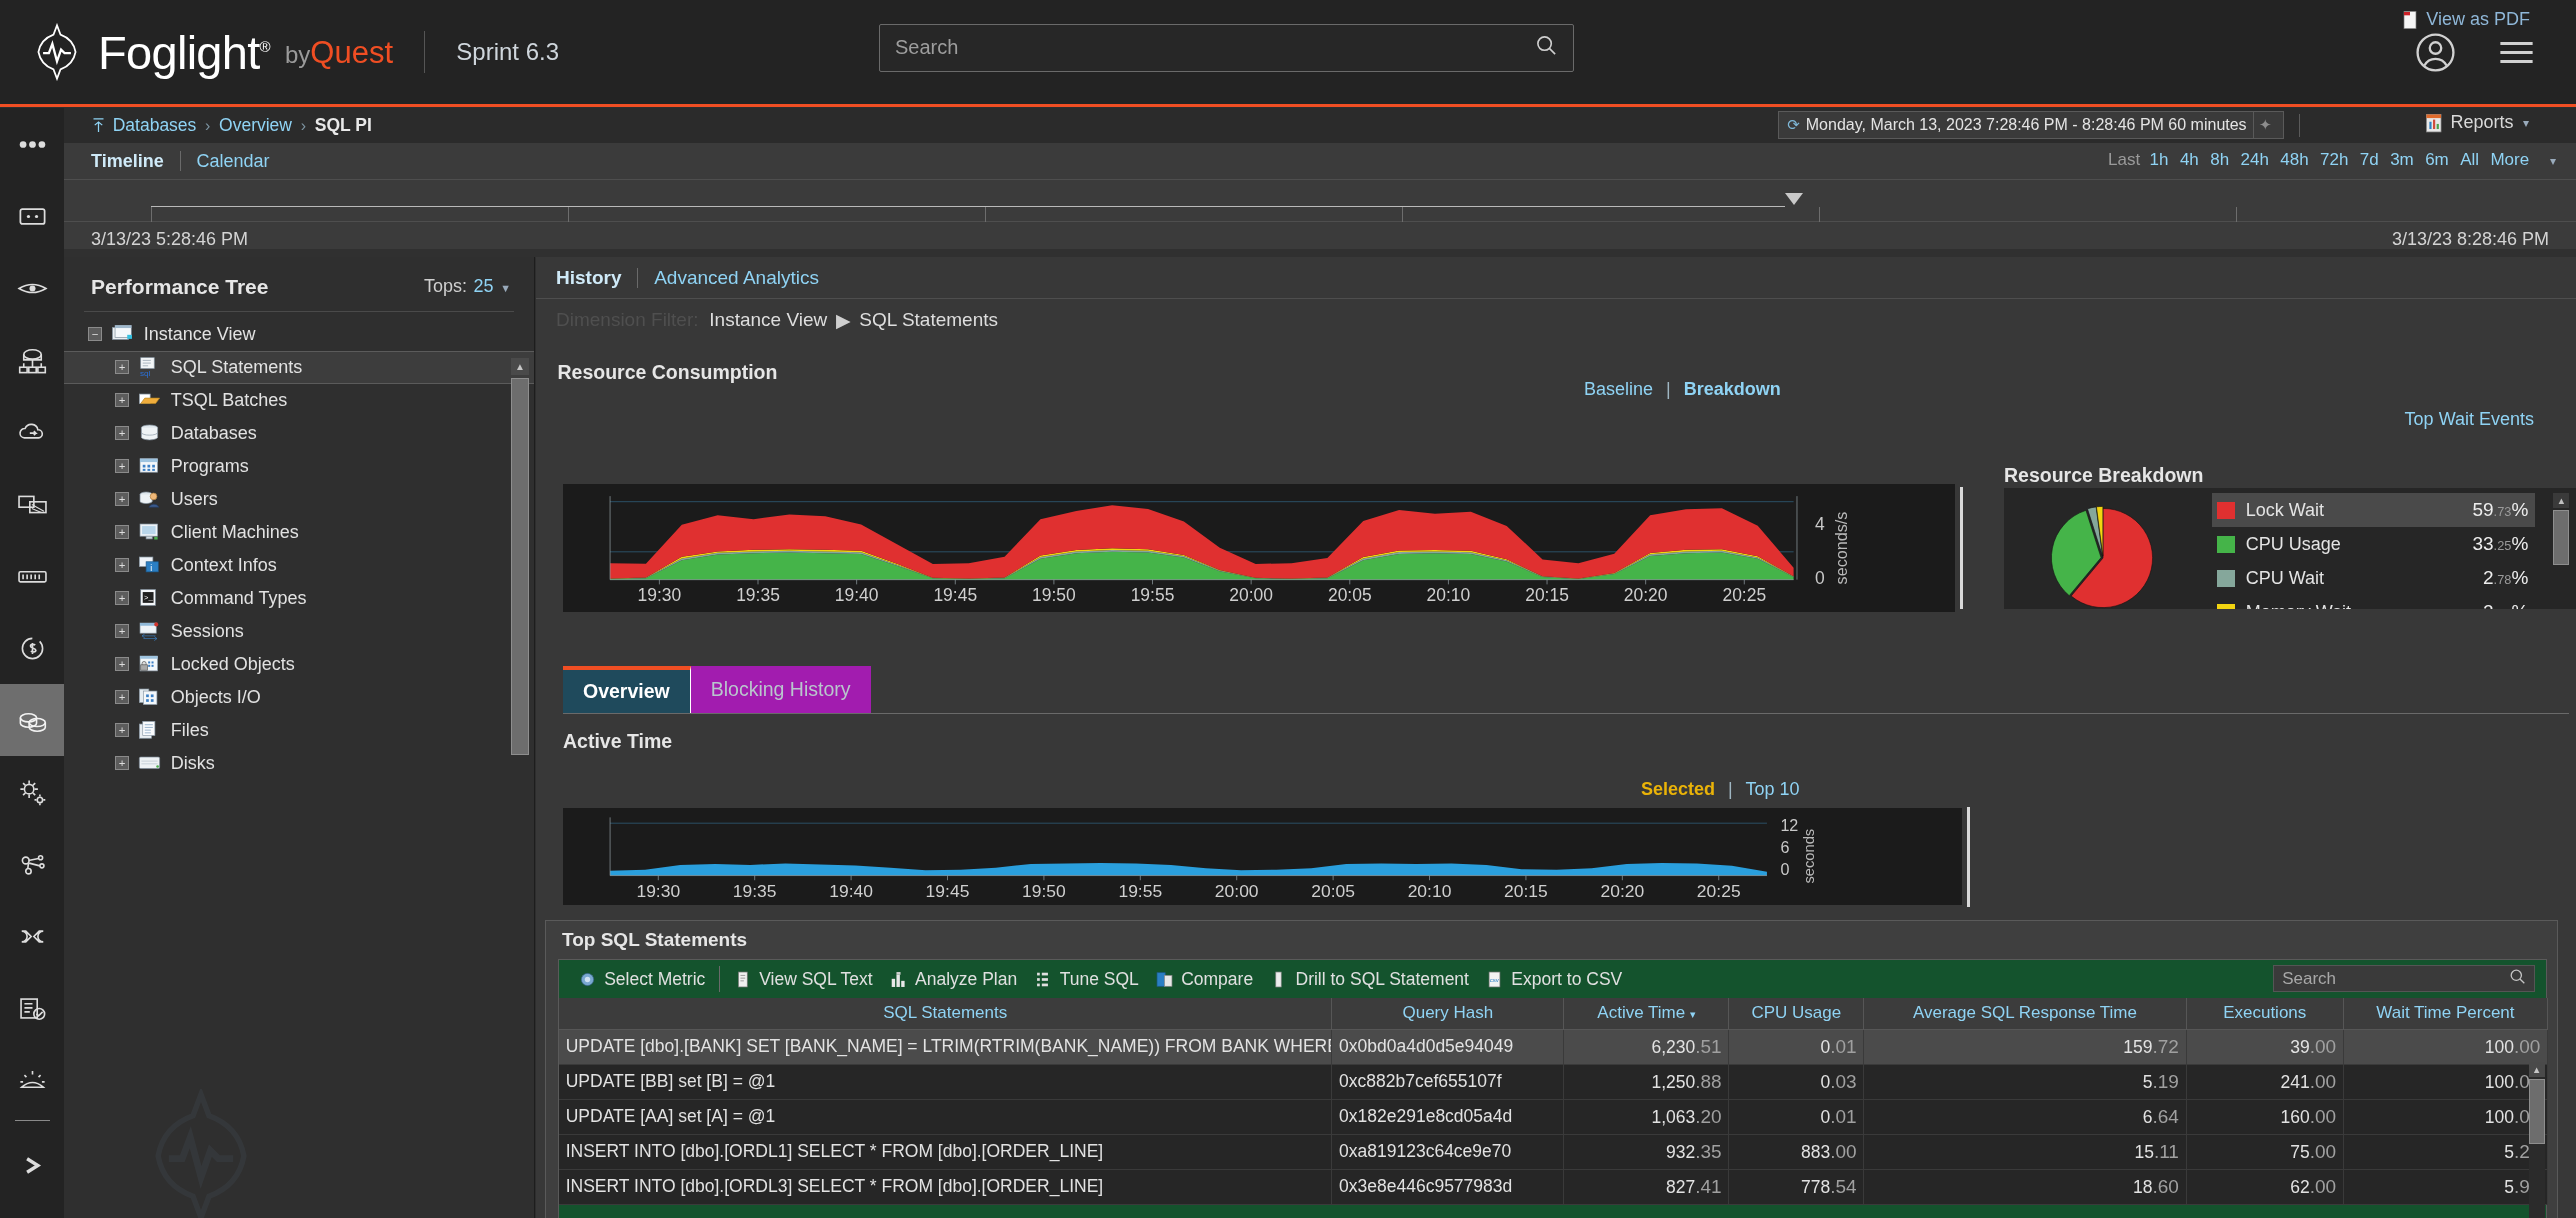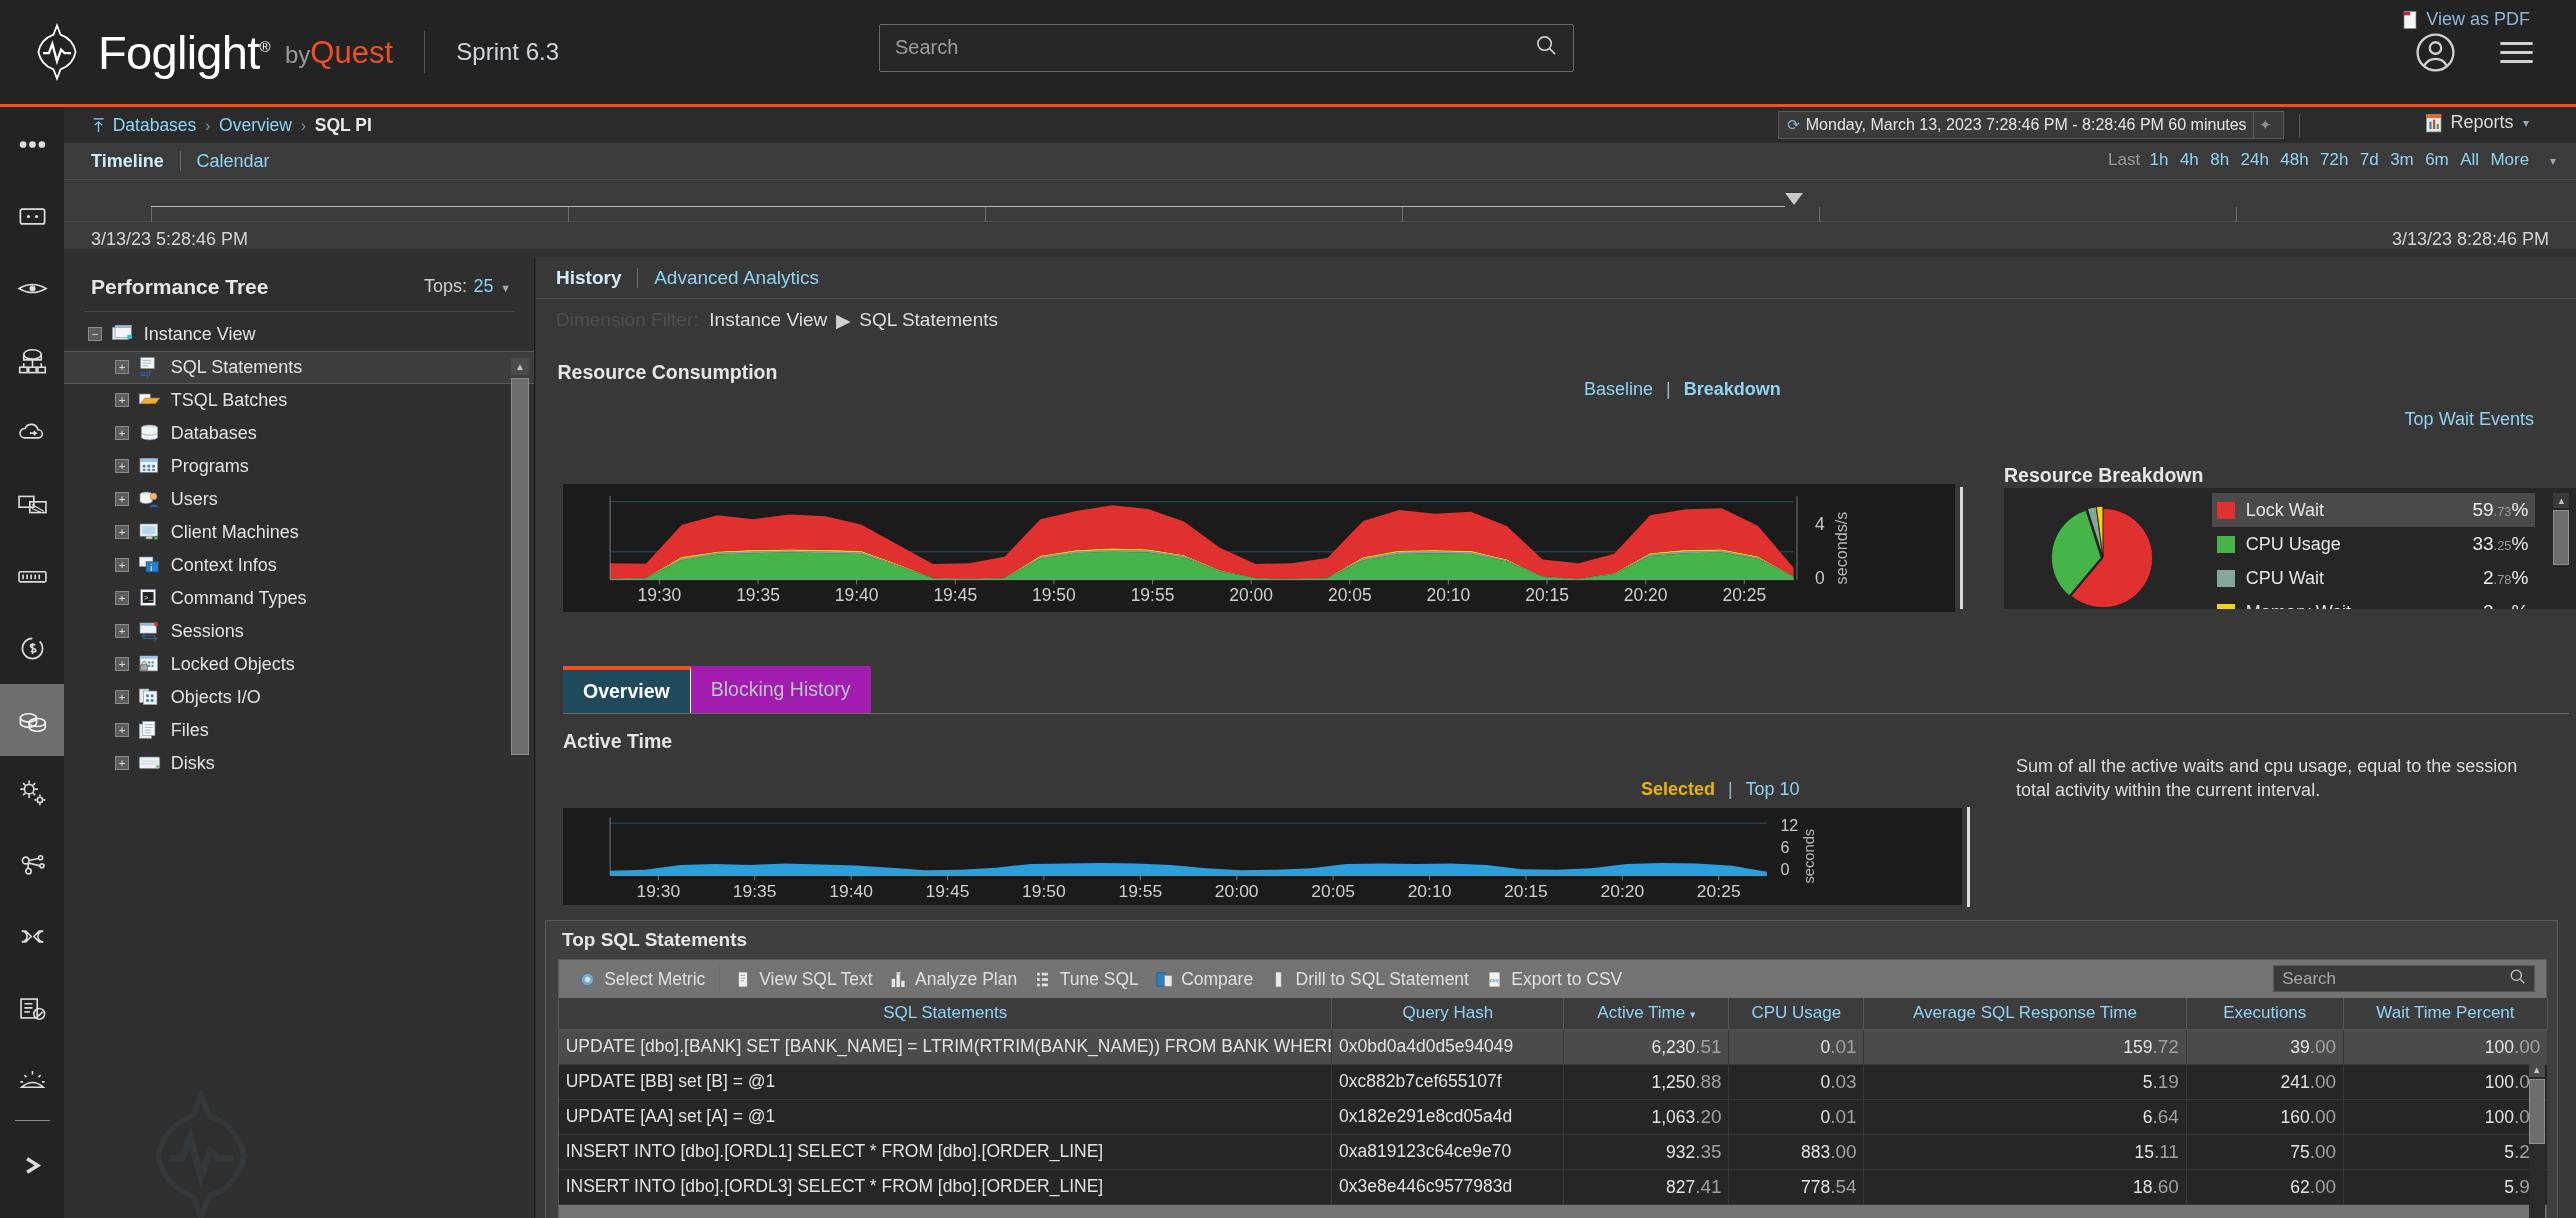--- a/index.html
+++ b/index.html
@@ -171,21 +171,21 @@
   .at-links .s { color:#9fb6c2; margin:0 8px; }
   .at-links a { color:#8fd3f4; text-decoration:none;}
   .atchart { position:absolute; left:563px; top:808px; width:1399px; height:97px; background:#262626;}
   .atchart svg { width:100%;height:100%;display:block;}
   .atsplit { position:absolute; left:1967px; top:807px; width:3.4px; height:100px; background:#d9d9d9;}
   .atdesc { position:absolute; left:2016px; top:754px; width:538px; font-size:18px; color:#dcdcdc; line-height:1.35;}
 
   
   .tsql { position:absolute; left:545px; top:920px; width:2013px; height:299px; background:#3f3f3f; border:0.7px solid #5a5a5a;}
   .tsql-title { height:38px; display:flex; align-items:center; padding-left:16px; font-size:19px; font-weight:bold; color:#e6e6e6;}
-  .tsql-inner { position:absolute; left:12px; top:38px; width:1989px; height:260px; background:#737373; border:0.7px solid #5a5a5a;}
+  .tsql-inner { position:absolute; left:12px; top:38px; width:1989px; height:260px; background:#14532d; border:0.7px solid #5a5a5a;}
   .toolbar { height:38px; display:flex; align-items:center; padding-left:10.8px; }
   .tbtn { display:flex; align-items:center; height:31px; padding:0 8px; font-size:17.5px; color:#e0e0e0; white-space:nowrap;}
   .tbtn .ic { width:19px; height:19px; margin-right:7.4px; flex:0 0 auto;}
   .tb-sep { width:0.7px; height:25.6px; background:#6a6a6a; margin:0 5.4px;}
   .tsearch { position:absolute; right:10.8px; top:5.4px; width:262px; height:27px; background:#3a3a3a; border:0.7px solid #555;
     display:flex; align-items:center; padding:0 8px;}
   .tsearch input { background:transparent;border:0;outline:0;color:#cfcfcf;font-family:inherit;font-size:17px;width:100%;}
   .tsearch input::placeholder { color:#a8a8a8;}
 
   table.grid { width:1989px; border-collapse:collapse; table-layout:fixed; }
@@ -821,21 +821,20 @@
           <line x1="1718.3333333333335" x2="1718.3333333333335" y1="101" y2="108" stroke="#9aa7ad"></line>
           <text x="1718.3333333333335" y="133" fill="#cfcfcf" font-size="26" text-anchor="middle" font-family="Liberation Sans, sans-serif">20:25</text>
           <text x="1810" y="34" fill="#c9c9c9" font-size="24" font-family="Liberation Sans, sans-serif">12</text>
           <text x="1810" y="68" fill="#c9c9c9" font-size="24" font-family="Liberation Sans, sans-serif">6</text>
           <text x="1810" y="100" fill="#c9c9c9" font-size="24" font-family="Liberation Sans, sans-serif">0</text>
           <text x="1860" y="72" fill="#b9b9b9" font-size="22" text-anchor="middle" transform="rotate(-90 1860 72)" font-family="Liberation Sans, sans-serif">seconds</text>
         </g>
       </svg>
   </div>
   <div class="atsplit"></div>
-  <div class="atdesc">Sum of all the active waits and cpu usage, equal to the session total activity within the current interval.</div>
 
   <div class="tsql">
     <div class="tsql-title">Top SQL Statements</div>
     <div class="tsql-inner">
       <div class="toolbar">
         <div class="tbtn">
           <span class="ic"><svg viewBox="0 0 28 28">
                 <circle cx="14" cy="14" r="9" fill="#7aa8d0" stroke="#3d6a95"></circle>
                 <circle cx="14" cy="14" r="4" fill="#cfe2f2"></circle>
               </svg></span>

